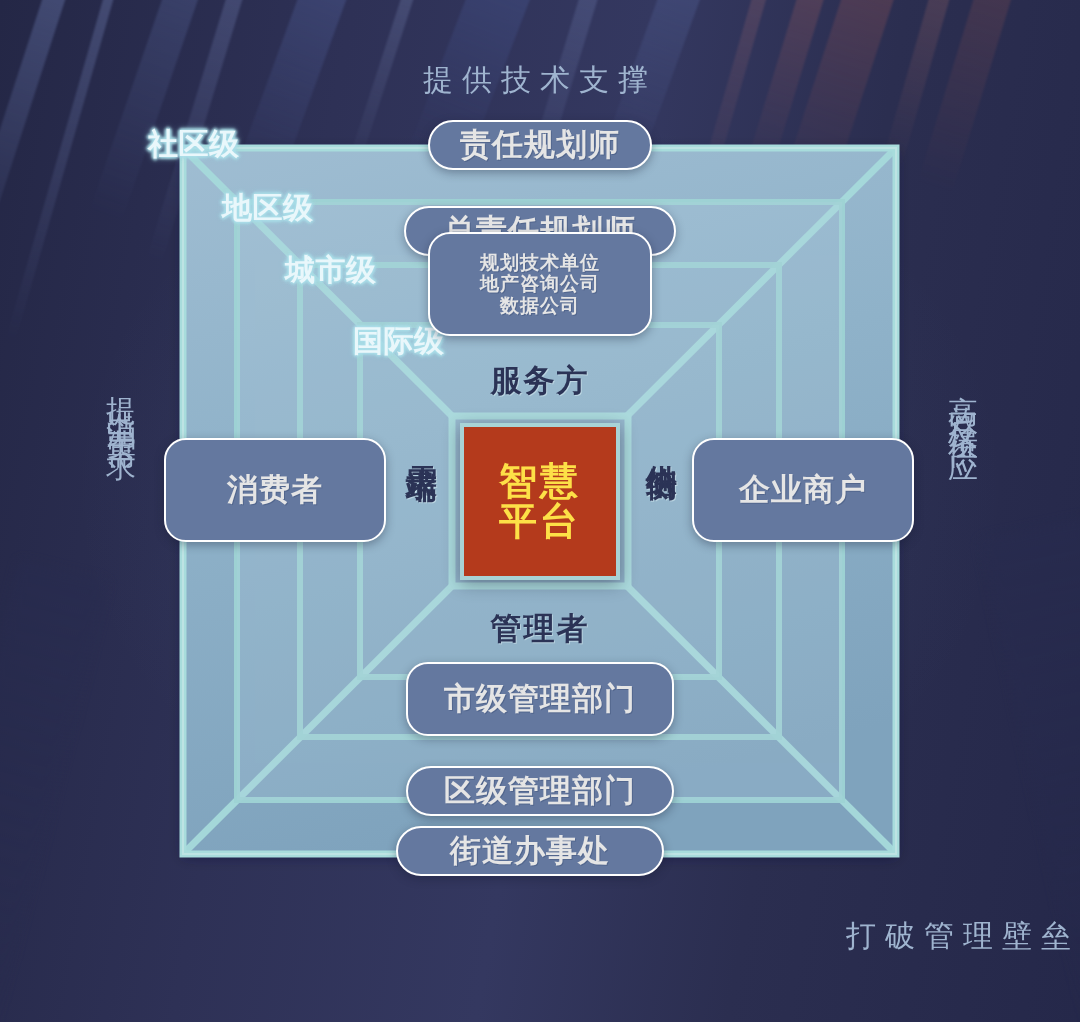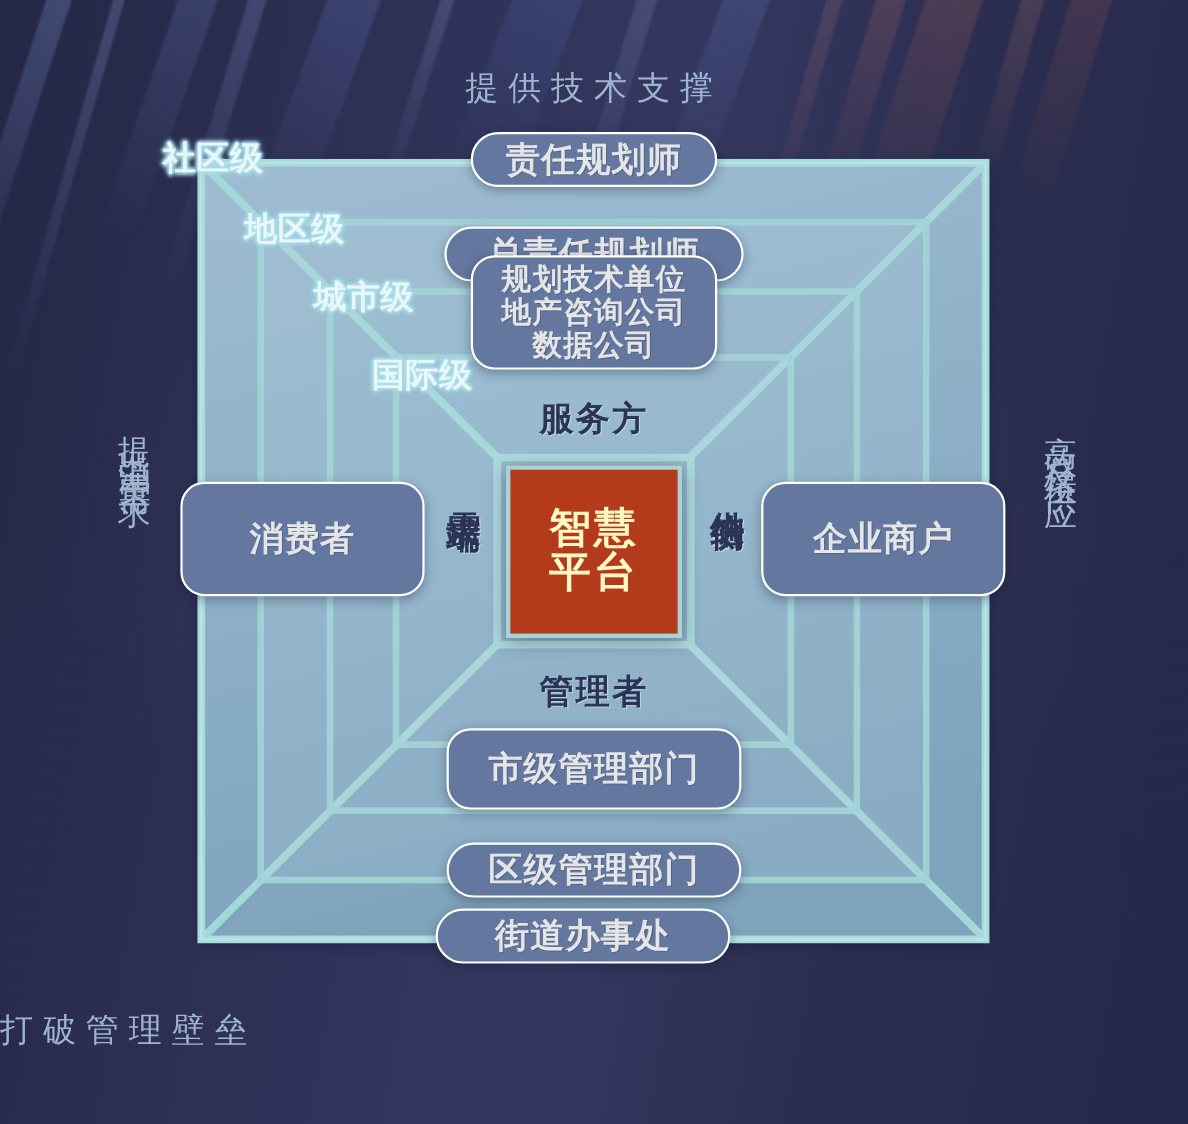--- a/index.html
+++ b/index.html
@@ -78,21 +78,21 @@
   
   .center-box {
     position: absolute;
     background: #b43a1c;
     border: 4px solid #a8d3d6;
     box-sizing: border-box;
     display: flex;
     flex-direction: column;
     align-items: center;
     justify-content: center;
-    color: #fef9c3;
+    color: #fde047;
     font-weight: bold;
     letter-spacing: 3px;
     box-shadow: 0 4px 16px rgba(15,20,40,.38);
   }
   .center-box .line { line-height: 1.05; }
 
   
   .inner-label {
     position: absolute;
     color: #2b3356;
@@ -202,36 +202,36 @@
       <rect x="237" y="202" width="605" height="598" fill="#b9d4e2"></rect>
       <rect x="300" y="265" width="479" height="472" fill="#b9d4e2"></rect>
       <rect x="360" y="325" width="359" height="352" fill="#c2dbe8"></rect>
     </g>
 
     <rect x="183" y="148" width="713" height="706" fill="none" stroke="#cdeaea" stroke-width="2" opacity="0.55"></rect>
   </svg>
 
   <div class="outer-caption" style="left:0; right:0; top:60px; text-align:center; font-size:30px;">提供技术支撑</div>
 
-  <div class="outer-caption" style="left:0; right:0; top:916px; text-align:left; font-size:30px;">打破管理壁垒</div>
+  <div class="outer-caption" style="left:0; right:0; top:916px; text-align:right; font-size:30px;">打破管理壁垒</div>
 
   <div class="outer-caption vertical" style="left:100px; top:372px; font-size:30px;">提出消费需求</div>
 
   <div class="outer-caption vertical" style="left:942px; top:372px; font-size:30px;">高效反馈供应</div>
 
   <div class="level-badge" style="left:148px; top:124px; font-size:30px;">社区级</div>
   <div class="level-badge" style="left:222px; top:188px; font-size:30px;">地区级</div>
   <div class="level-badge" style="left:285px; top:250px; font-size:30px;">城市级</div>
-  <div class="level-badge" style="left:338px; top:321px; font-size:30px;">国际级</div>
+  <div class="level-badge" style="left:353px; top:321px; font-size:30px;">国际级</div>
 
   <div class="pill" style="left:428px; top:120px; width:224px; height:50px; font-size:31px;">责任规划师</div>
 
   <div class="pill" style="left:404px; top:178px; width:272px; height:50px; font-size:31px;margin-top:28px;">总责任规划师</div>
 
-  <div class="pill rect" style="left:428px; top:232px; width:224px; height:104px; font-size:27px; flex-direction:column;">
+  <div class="pill rect" style="left:428px; top:232px; width:224px; height:104px; font-size:19px; flex-direction:column;">
     <span class="line">规划技术单位</span>
     <span class="line">地产咨询公司</span>
     <span class="line">数据公司</span>
   </div>
 
   <div class="inner-label" style="left:0; right:0; top:608px; text-align:center; font-size:31px;">管理者</div>
 
   <div class="inner-label" style="left:0; right:0; top:360px; text-align:center; font-size:31px;">服务方</div>
 
   <div class="inner-label vertical" style="left:400px; top:440px; font-size:31px;">需求端</div>

